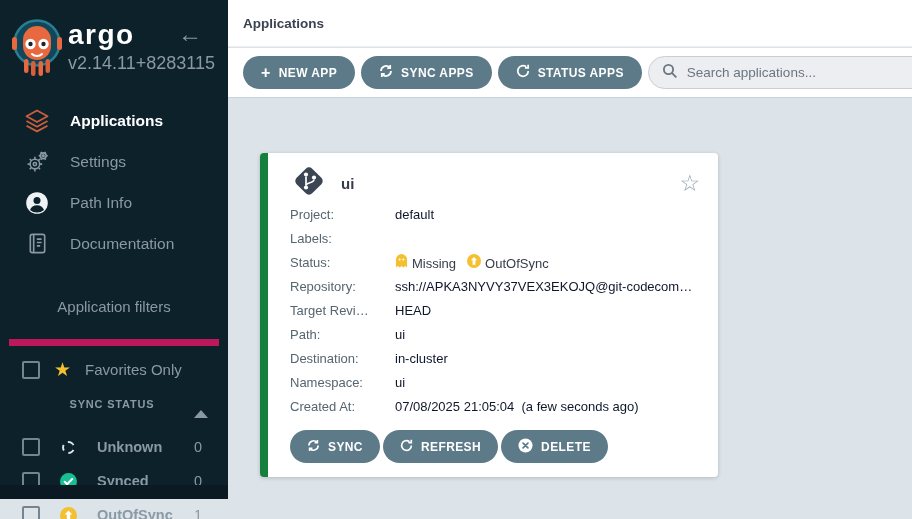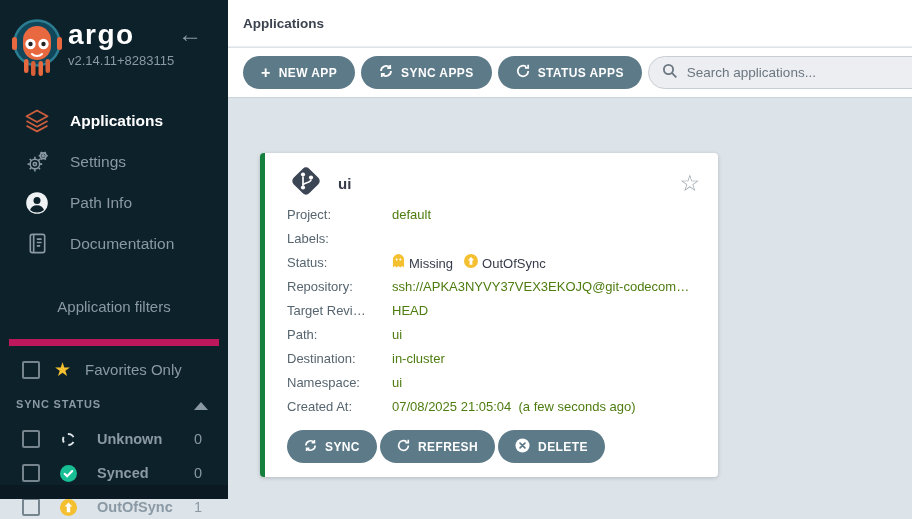--- a/index.html
+++ b/index.html
@@ -5,60 +5,60 @@
   * { margin:0; padding:0; box-sizing:border-box; }
   body { font-family:"Liberation Sans", sans-serif; background:#9aa0a6; }
   .app { position:relative; width:912px; height:519px; background:#dce3e9; overflow:hidden; }
 
   
   .sidebar { position:absolute; left:0; top:0; width:228px; height:499px; background:#0d212b; color:#8a99a3; }
   .logo-row { position:relative; height:96px; padding:13px 0 0 10px; }
   .logo-svg { position:absolute; left:10px; top:13px; }
   .brand-block { position:absolute; left:68px; top:20px; }
   .brand { color:#ffffff; font-size:28px; font-weight:bold; letter-spacing:1.5px; line-height:30px; }
-  .version { color:#8a99a3; font-size:13px; margin-top:3px; }
+  .version { color:#8a99a3; font-size:18px; margin-top:3px; }
   .collapse-arrow { position:absolute; right:26px; top:22px; color:#8a99a3; font-size:24px; line-height:24px; cursor:pointer; }
 
   .nav { margin-top:4px; }
   .nav-item { display:flex; align-items:center; height:41px; padding-left:24px; gap:20px; font-size:15.5px; color:#8a99a3; cursor:pointer; }
   .nav-item.active { color:#ffffff; font-weight:bold; }
   .nav-icon { width:26px; display:flex; justify-content:center; align-items:center; }
 
   .filters-title { margin:34px 9px 0 9px; text-align:center; font-size:15px; color:#8a99a3; padding-bottom:24px; border-bottom:7px solid #be185d; }
   .favorites-row { display:flex; align-items:center; margin:14px 0 0 22px; gap:14px; font-size:15px; color:#8a99a3; cursor:pointer; }
   .checkbox { width:18px; height:18px; border:2px solid #76848e; border-radius:2px; flex:none; }
   .star-filled { color:#f4c030; font-size:19px; line-height:19px; }
-  .section-header { display:flex; align-items:flex-end; margin:19px 20px 0 16px; font-size:11px; font-weight:bold; letter-spacing:0.8px; color:#8a99a3; cursor:pointer; }
+  .section-header { display:flex; align-items:center; margin:19px 20px 0 16px; font-size:11px; font-weight:bold; letter-spacing:0.8px; color:#8a99a3; cursor:pointer;flex-direction:column; }
   .caret-up { margin-left:auto; width:0; height:0; border-left:7px solid transparent; border-right:7px solid transparent; border-bottom:8px solid #8a99a3; }
   .filter-list { margin-top:12px; }
   .filter-row { display:flex; align-items:center; height:34px; padding:0 26px 0 22px; gap:20px; font-size:14.5px; font-weight:bold; color:#8a99a3; cursor:pointer; }
   .filter-row .status-icon { width:17px; display:flex; justify-content:center; }
   .filter-count { margin-left:auto; font-weight:normal; font-size:14.5px; }
   .unknown-circle { width:13px; height:13px; border:2.2px dashed #dfe5e9; border-radius:50%; }
   .sidebar-strip { position:absolute; left:0; bottom:0; width:228px; height:14px; background:#0a1922; }
 
   
   .titlebar { position:absolute; left:228px; top:0; right:0; height:47px; background:#ffffff; display:flex; align-items:center; padding-left:15px; border-bottom:1px solid #eceeef; }
   .page-title { font-size:13.5px; font-weight:bold; color:#3c4350; }
   .toolbar { position:absolute; left:228px; top:48px; right:0; height:50px; background:#ffffff; border-bottom:1px solid #ccd3d9; display:flex; align-items:center; padding-left:15px; gap:6px; }
   .pill-btn { display:inline-flex; align-items:center; gap:8px; height:33px; padding:0 18px; background:#5d7a89; color:#ffffff; border:none; border-radius:17px; font-family:inherit; font-size:12px; font-weight:bold; letter-spacing:0.4px; cursor:pointer; white-space:nowrap; }
   .pill-btn .plus-glyph { font-size:16px; font-weight:bold; line-height:16px; }
   .search-box { margin-left:auto; margin-right:-12px; width:298px; height:33px; background:#eceef1; border:1px solid #c9ced4; border-radius:17px; display:flex; align-items:center; padding:0 8px 0 13px; gap:9px; flex:none; }
   .search-box input { flex:1; min-width:0; background:transparent; border:none; outline:none; font-family:inherit; font-size:13.5px; color:#4a535c; }
   .search-box input::placeholder { color:#6b7680; opacity:1; }
 
   
   .canvas { position:absolute; left:228px; top:98px; right:0; bottom:0; background:#dce3e9; }
-  .app-card { position:absolute; left:32px; top:55px; width:458px; background:#ffffff; border-left:5px solid #15803d; border-radius:4px; box-shadow:0 1px 4px rgba(0,0,0,0.18); padding:11px 18px 14px 22px; cursor:pointer; }
+  .app-card { position:absolute; left:32px; top:55px; width:458px; background:#ffffff; border-left:8px solid #15803d; border-radius:4px; box-shadow:0 1px 4px rgba(0,0,0,0.18); padding:11px 18px 14px 22px; cursor:pointer; }
   .card-header { display:flex; align-items:center; height:38px; }
   .card-title { margin-left:13px; font-size:15px; font-weight:bold; color:#363c4a; }
   .star-outline { margin-left:auto; font-size:23px; line-height:23px; color:#9aa5ad; cursor:pointer; }
   .field-row { display:grid; grid-template-columns:105px 1fr; align-items:center; height:24px; font-size:13px; }
   .field-label { color:#56656f; white-space:nowrap; overflow:hidden; }
-  .field-value { color:#4d7c0f; white-space:pre; overflow:hidden; }
+  .field-value { color:#0f172a; white-space:pre; overflow:hidden; }
   .status-value { display:flex; align-items:flex-end; gap:4px; color:#363c4a; }
   .status-value .gap { width:3px; }
   .card-actions { display:flex; gap:3px; margin-top:12px; }
   .card-actions .pill-btn { height:33px; border-radius:17px; padding:0 17px; }
 </style>
 </head>
 <body>
 
 <div class="app">
 

